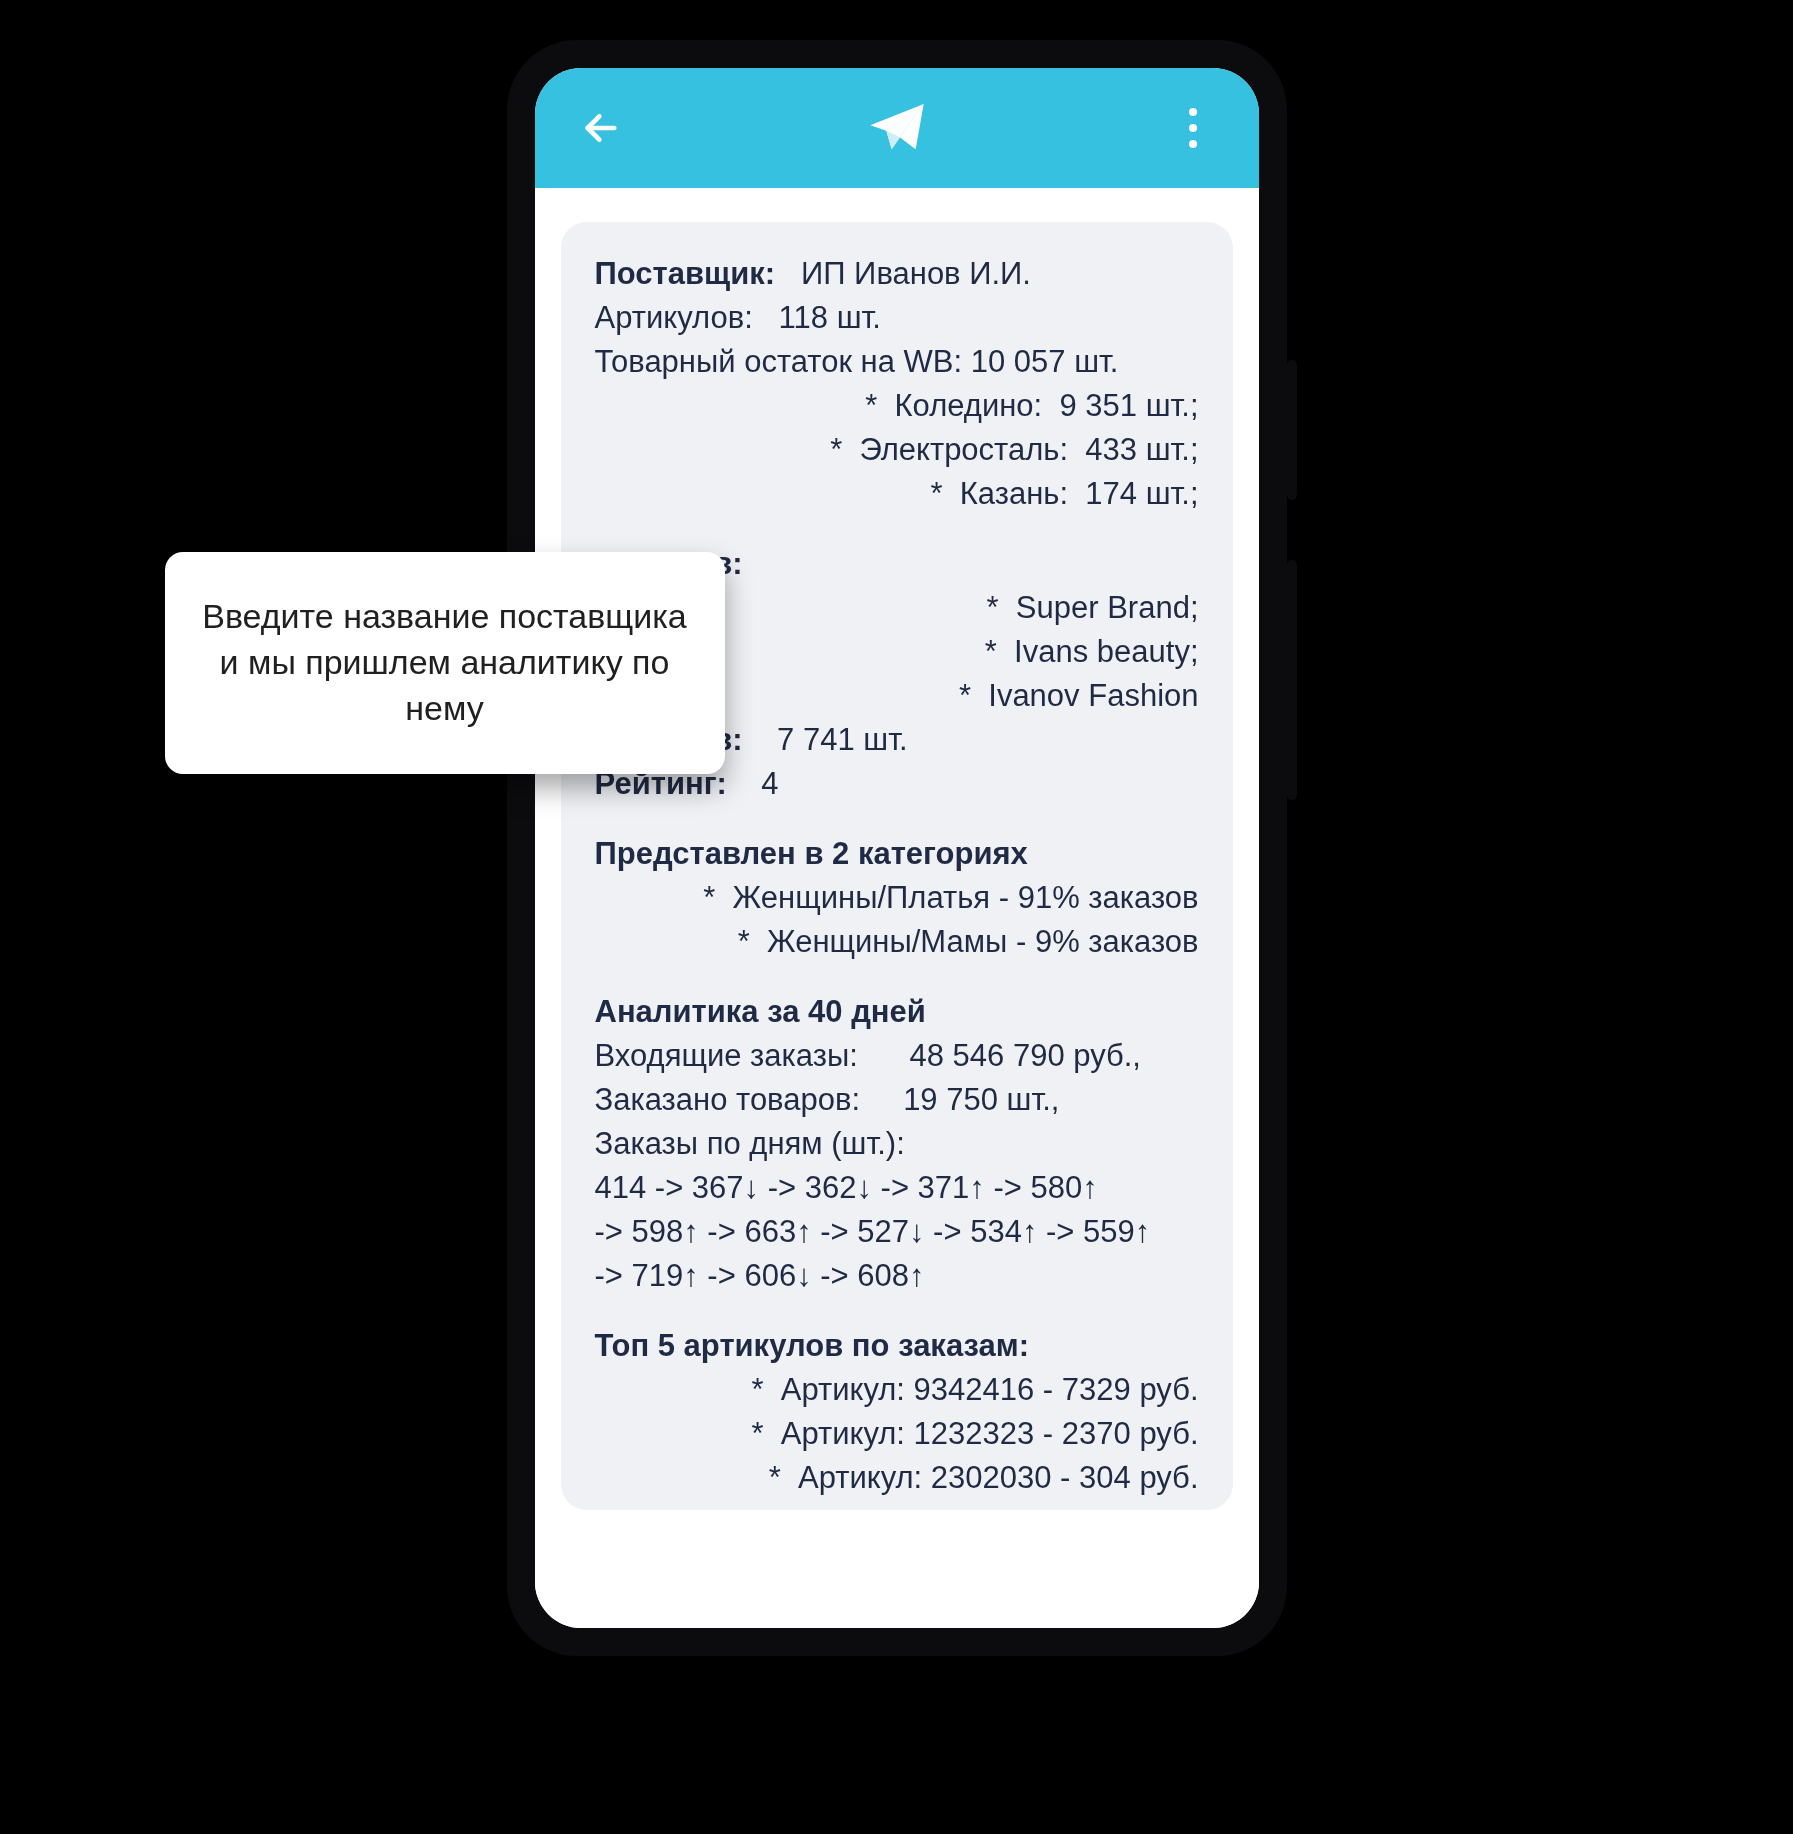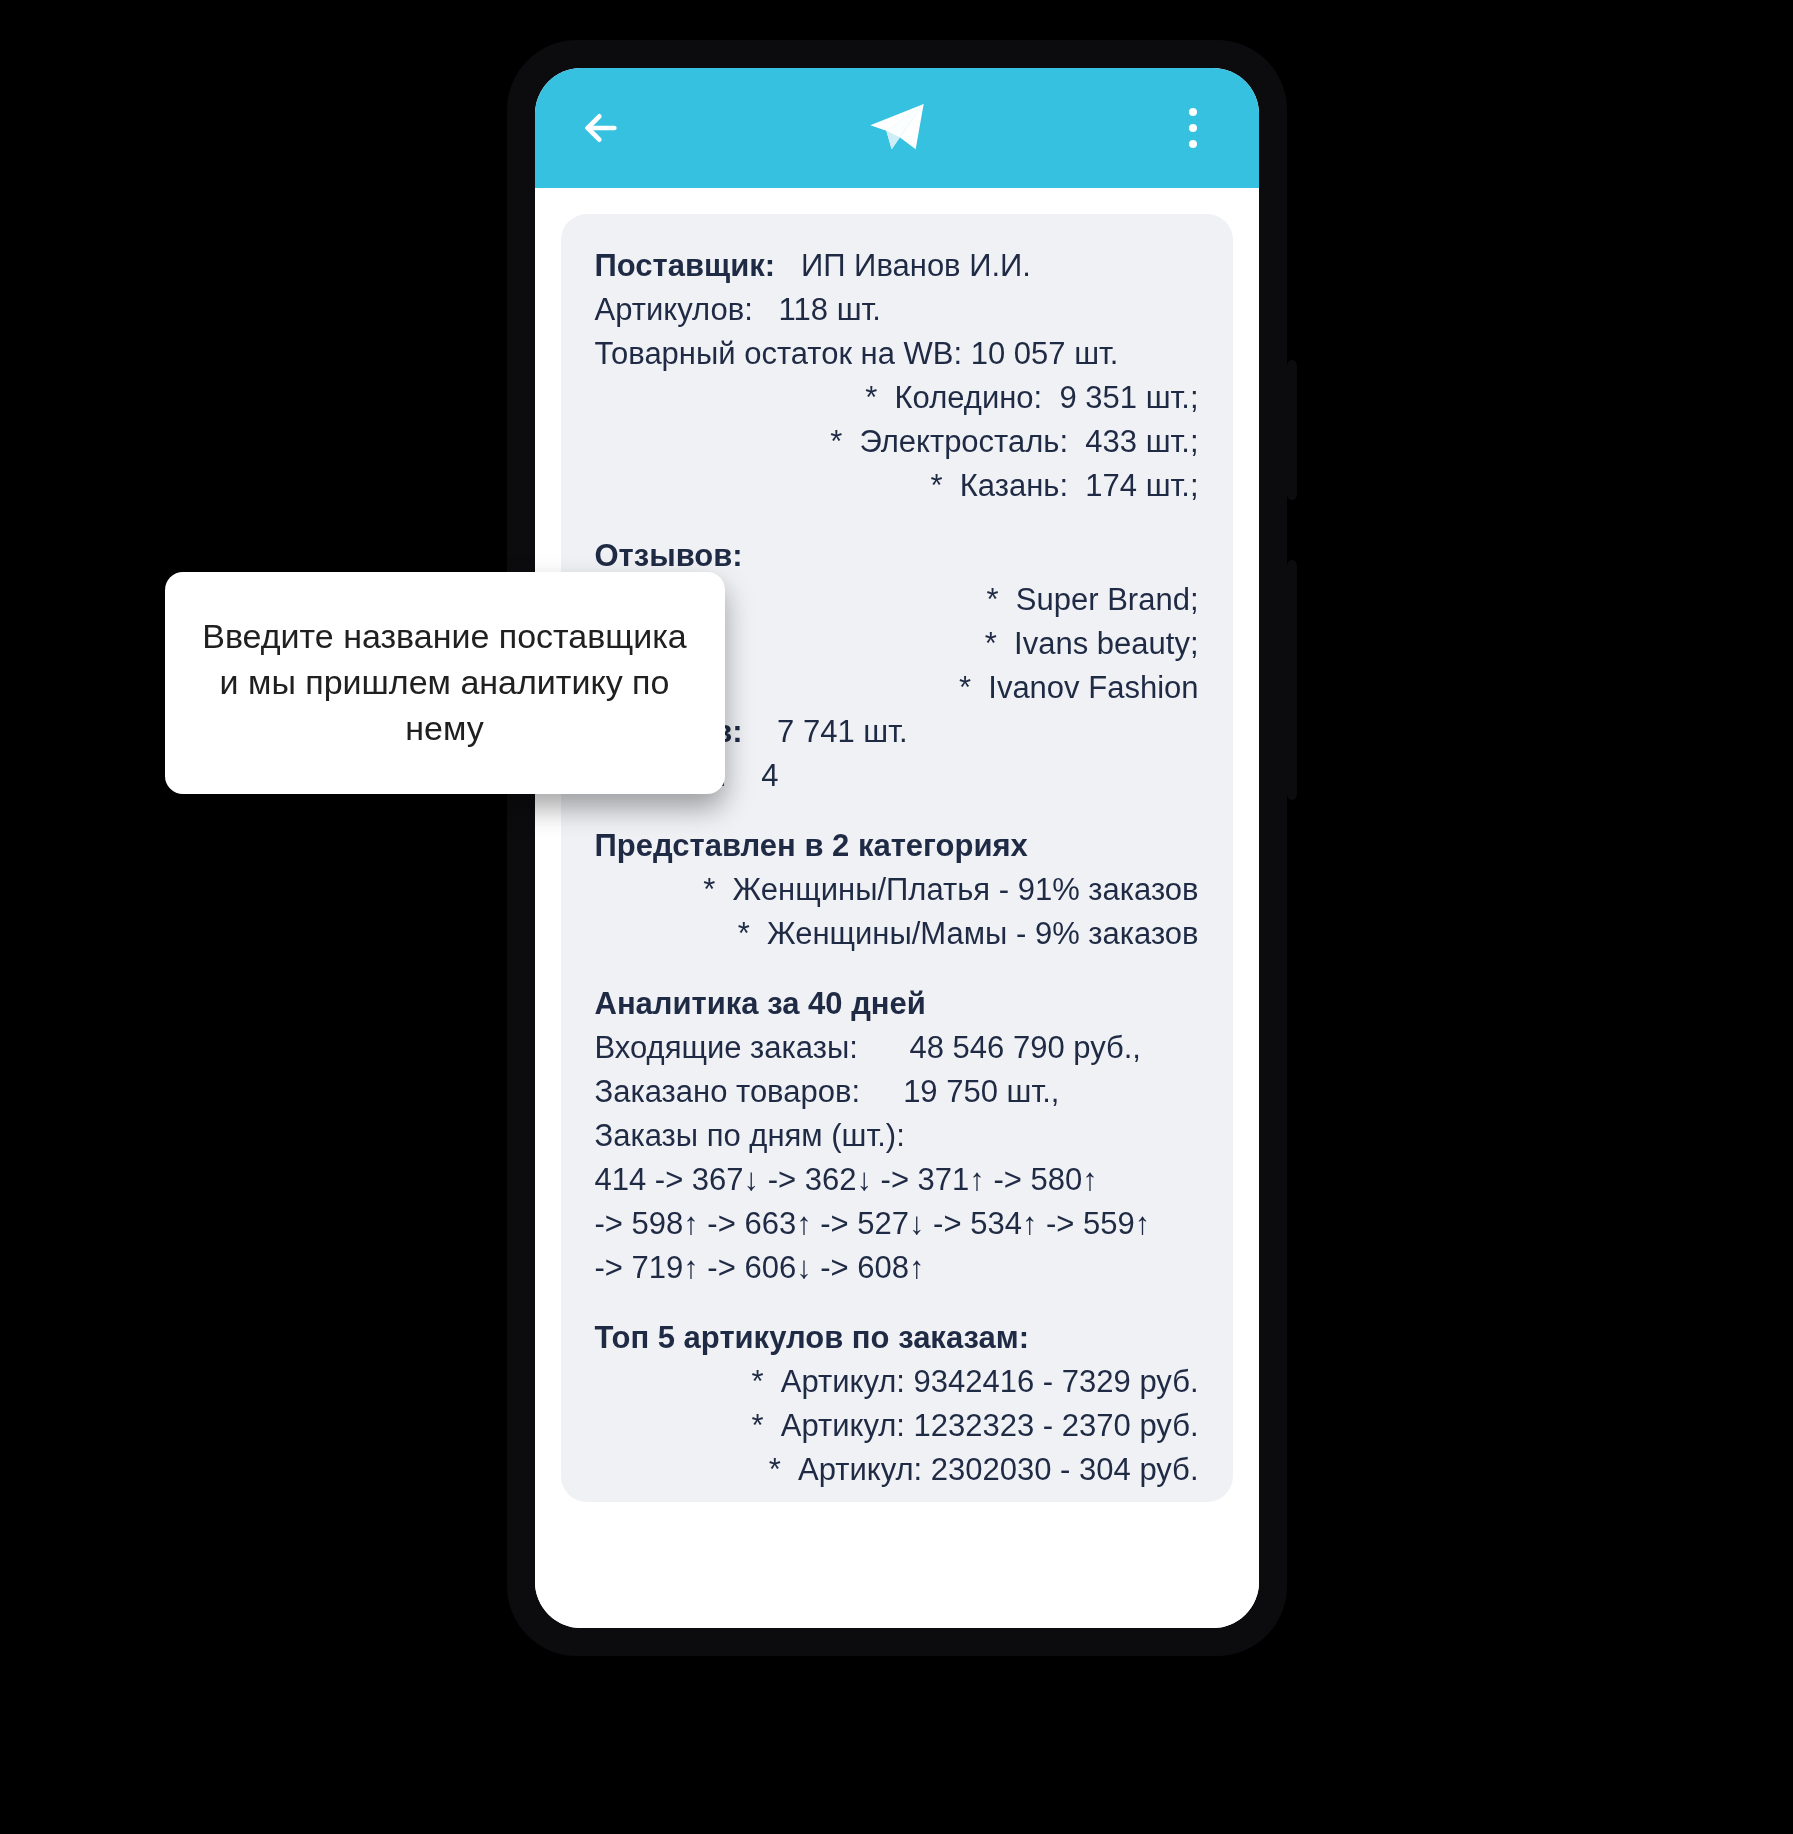--- a/index.html
+++ b/index.html
@@ -51,20 +51,21 @@
     background:var(--phone-body);
     border-radius:6px;
   }
   .screen{
     border-radius:46px;
     overflow:hidden;
     background:var(--screen-bg);
     height:1560px;
     display:flex;
     flex-direction:column;
+    gap:8px;
   }
   .topbar{
     background:var(--telegram-bg);
     height:120px;
     display:flex;
     align-items:center;
     justify-content:space-between;
     padding:0 36px;
     color:#fff;
   }
@@ -86,21 +87,21 @@
     padding:30px 34px 10px 34px;
     color:var(--text);
     font-size:31px;
     line-height:1.42;
   }
   .sub{padding-left:34px;text-align:right;}
   .section{margin-top:26px;}
   .tooltip{
     position:absolute;
     left:18px;
-    top:532px;
+    top:512px;
     width:560px;
     background:#fff;
     color:#202020;
     font-size:34px;
     line-height:1.35;
     text-align:center;
     border-radius:18px;
     padding:42px 36px;
     box-shadow:0 14px 28px rgba(0,0,0,.35);
     z-index:5;

